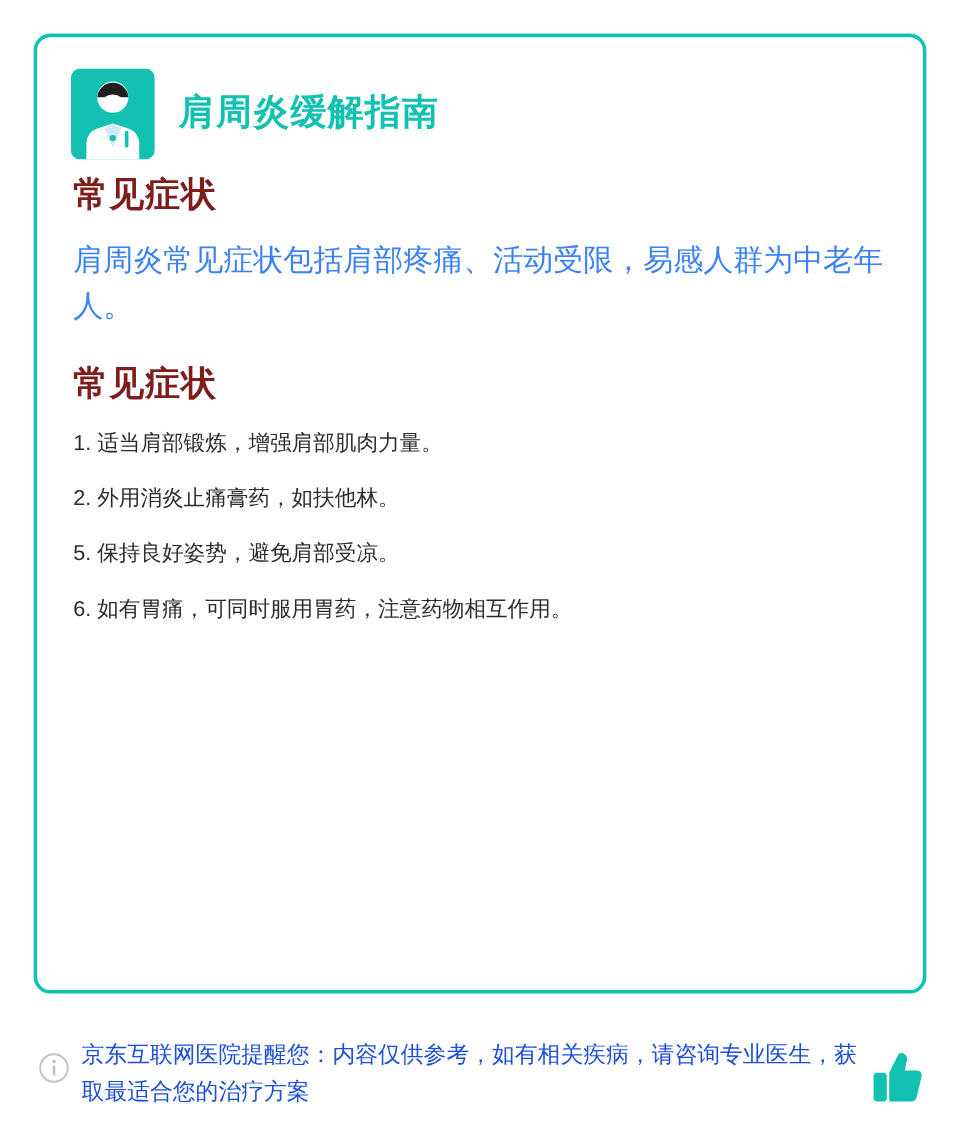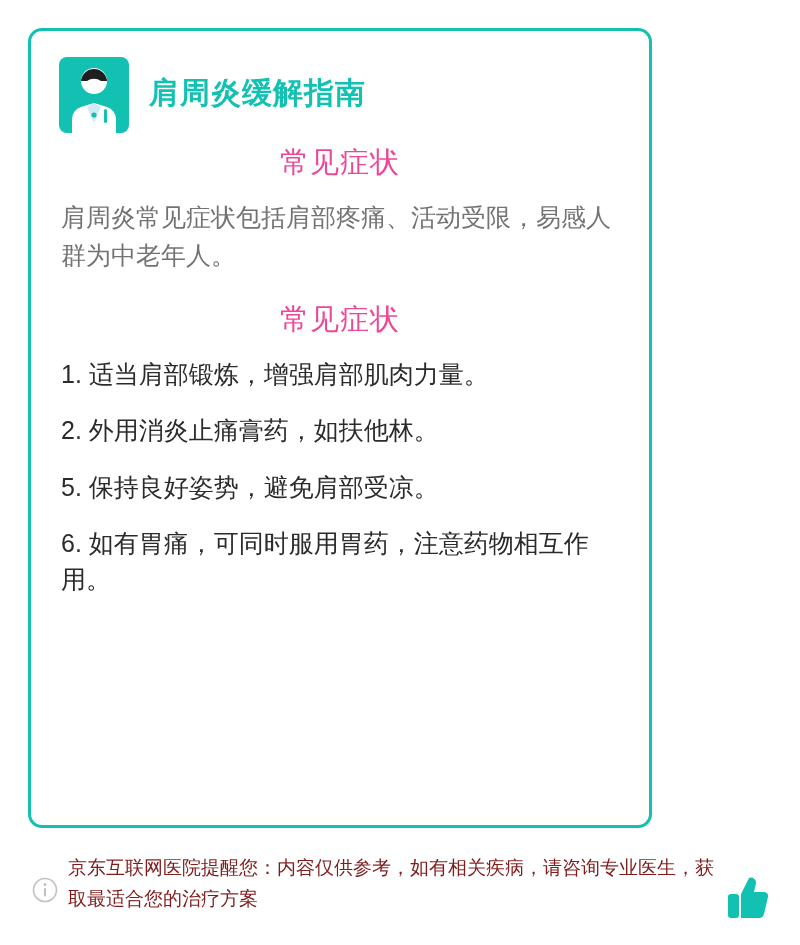--- a/index.html
+++ b/index.html
@@ -17,21 +17,21 @@
   .page {
     position: relative;
     width: 800px;
     height: 945px;
     box-sizing: border-box;
   }
   .card {
     position: absolute;
     left: 28px;
     top: 28px;
-    width: 624px;
+    width: 744px;
     height: 800px;
     background: #ffffff;
     border: 3px solid #13c1b2;
     border-radius: 14px;
     box-sizing: border-box;
   }
   .doctor-icon {
     position: absolute;
     left: 28px;
     top: 26px;
@@ -49,41 +49,40 @@
   }
   .content {
     position: absolute;
     left: 30px;
     top: 112px;
     right: 30px;
   }
   h2.section-heading {
     margin: 0 0 16px 0;
     font-size: 29px;
-    font-weight: normal;
-    color: #ec4899;
+    font-weight: bold;
+    color: #7f1d1d;
     letter-spacing: 1px;
-    text-align: center;
   }
   .section {
     margin-bottom: 26px;
   }
   .para {
     margin: 0;
     font-size: 25px;
     line-height: 1.5;
-    color: #737373;
+    color: #3b82f6;
   }
   .list {
     margin: 0;
     padding: 0;
     list-style: none;
   }
   .list li {
-    font-size: 25px;
+    font-size: 18px;
     line-height: 1.45;
     color: #2b2b2b;
     margin-bottom: 20px;
   }
   .footer {
     position: absolute;
     left: 0;
     top: 852px;
     width: 800px;
     height: 93px;
@@ -91,25 +90,25 @@
   .footer-icon {
     position: absolute;
     left: 32px;
     top: 25px;
     width: 26px;
     height: 26px;
   }
   .footer-text {
     position: absolute;
     left: 68px;
-    top: 0;
+    top: 12px;
     width: 650px;
     font-size: 19px;
     line-height: 1.65;
-    color: #7f1d1d;
+    color: #1d4ed8;
   }
   .thumb {
     position: absolute;
     left: 726px;
     top: 22px;
     width: 44px;
     height: 46px;
   }
 </style>
 </head>

